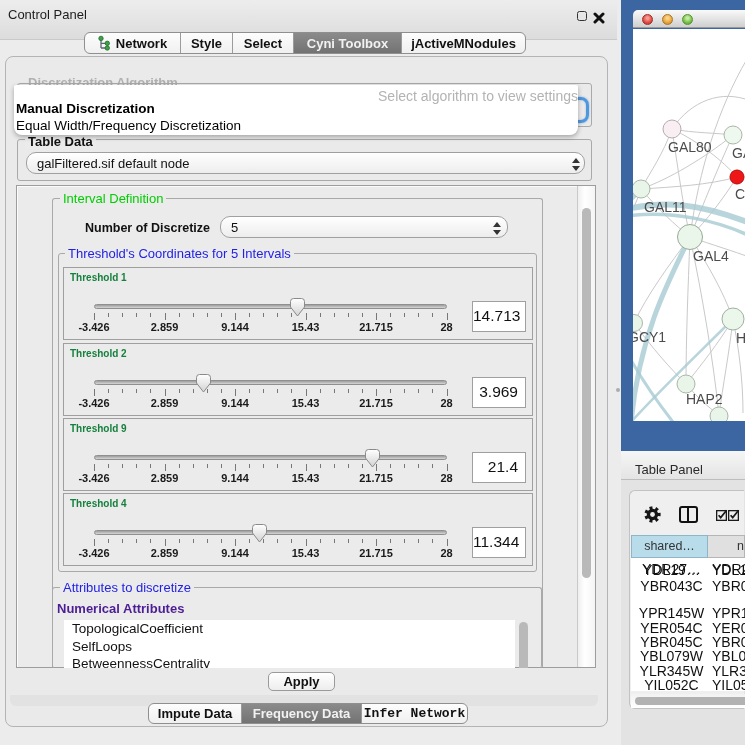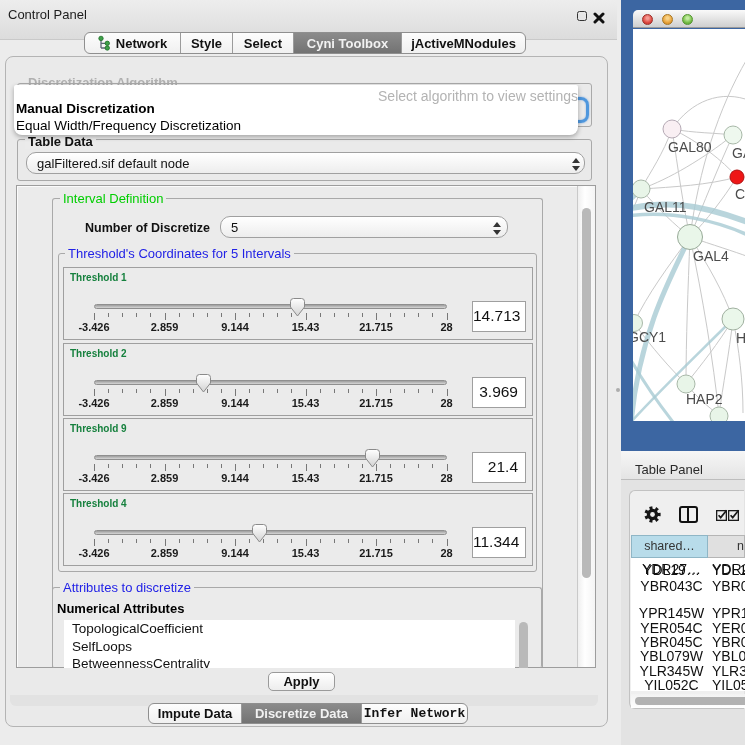--- a/index.html
+++ b/index.html
@@ -355,33 +355,33 @@
         </linearGradient>
       </defs>
       <path d="M3.5,0.5 h8 q3,0 3,3 v5.5 l-7,9 l-7,-9 v-5.5 q0,-3 3,-3 z" fill="url(#thg3)" stroke="#8a8a8a" stroke-width="1"></path>
     </svg>
     <div class="vbox" style="left:408px;top:33px;width:54px;height:31px;">11.344</div>
   </div>
 
 <div class="group" style="left:52px;top:587px;width:490px;height:81px;border-bottom:none;">
   <div class="gtitle" style="left:7px;color:#2222e6;">Attributes to discretize</div>
 </div>
-<div class="abs" style="left:57px;top:601px;font-size:13px;font-weight:bold;color:#000000;">Numerical Attributes</div>
+<div class="abs" style="left:57px;top:601px;font-size:13px;font-weight:bold;color:#4c1d95;">Numerical Attributes</div>
 <div id="numlist">
     <div>TopologicalCoefficient</div>
     <div>SelfLoops</div>
     <div>BetweennessCentrality</div>
   </div>
 <div id="listscroll"></div>
 
 <div id="applybtn">Apply</div>
 <div id="bstrip"></div>
 <div id="btabs">
   <div class="tab" style="width:93px;">Impute Data</div>
-  <div class="tab sel" style="width:120px;">Discretize Data</div>
+  <div class="tab sel" style="width:120px;">Frequency Data</div>
   <div class="tab" style="width:105px;font-family:Liberation Mono, monospace;">Infer Network</div>
 </div>
 
 <div class="abs" style="left:616px;top:388px;width:4px;height:4px;border-radius:50%;background:#adadad;"></div>
 
 <div id="bluepanel"></div>
 <div id="netwin">
   <div id="nettitle">
     <div class="macbtn" style="left:8.5px;background:radial-gradient(circle at 50% 35%,#f59a93 15%,#df4a42 60%,#b03028);border:0.5px solid #9c2f28;"></div>
     <div class="macbtn" style="left:28.5px;background:radial-gradient(circle at 50% 35%,#f8d388 15%,#e9a33b 60%,#bf7d20);border:0.5px solid #a87722;"></div>

